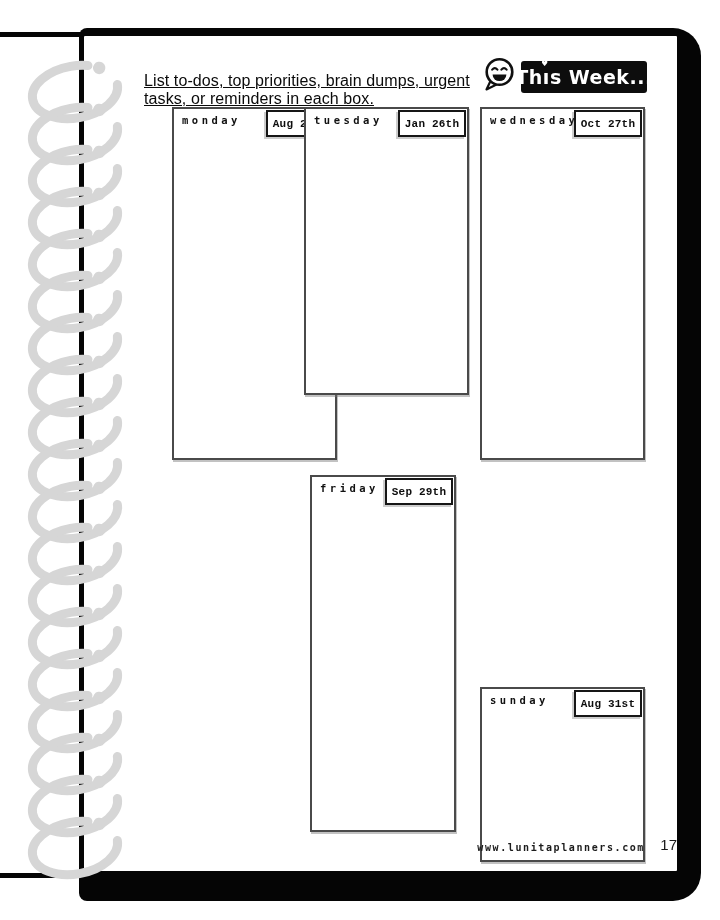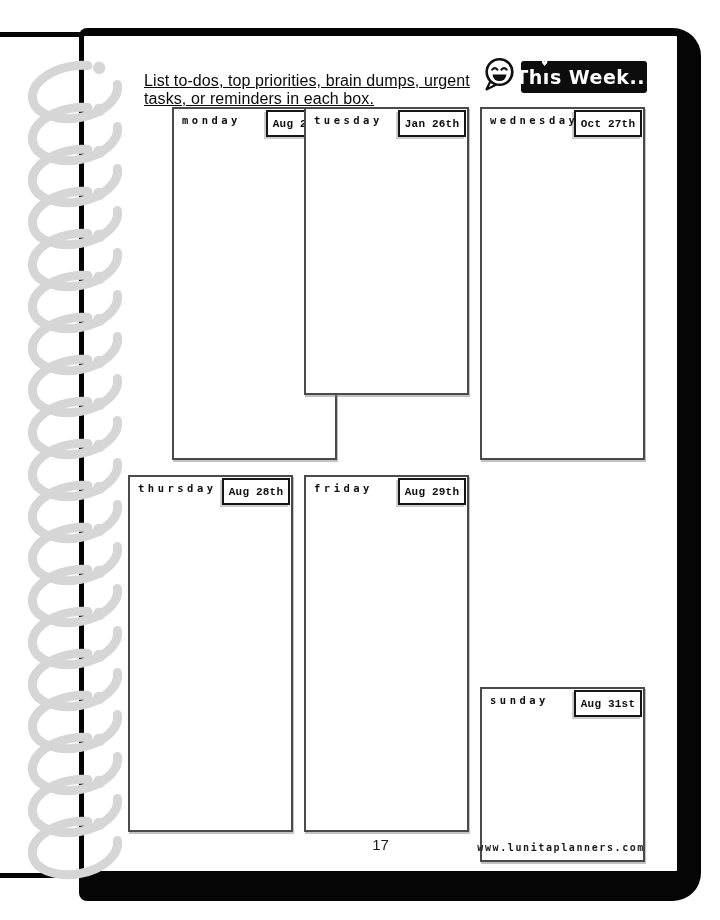--- a/index.html
+++ b/index.html
@@ -62,28 +62,28 @@
     background:#fff; border:2px solid #161616;
     box-shadow:-2px 2px 0 rgba(90,90,90,0.30);
     display:flex; align-items:center; justify-content:center;
     font-family:Liberation Mono, monospace; font-weight:bold;
     font-size:11px; color:#0d0d0d; letter-spacing:0.2px;
   }
   .pos-monday    { left:44px;  top:71px;  width:165px; height:353px;margin-left:44px; }
   .pos-tuesday   { left:220px; top:71px;  width:165px; height:288px; }
   .pos-wednesday { left:396px; top:71px;  width:165px; height:353px; }
   .pos-thursday  { left:44px;  top:439px; width:165px; height:357px; }
-  .pos-friday    { left:220px; top:439px; width:165px; height:357px; }
+  .pos-friday    { left:226px; top:439px; width:146px; height:357px; }
   .pos-saturday  { left:396px; top:439px; width:165px; height:175px; }
   .pos-sunday    { left:396px; top:622px; width:165px; height:175px;margin-top:29px; }
 
   
   .page-number {
     position:absolute; left:0; top:800px; width:100%;
-    text-align:center; font-size:15px; color:#1a1a1a;
+    text-align:right; font-size:15px; color:#1a1a1a;
   }
   .website {
     position:absolute; right:32px; top:806px;
     font-family:"DejaVu Sans Mono", monospace; font-weight:bold;
     font-size:10px; letter-spacing:1.6px; color:#1c1c1c;
     white-space:nowrap;
   }
 </style>
 </head>
 <body>
@@ -117,27 +117,23 @@
       <span class="datebox">Aug 25th</span>
     </div>
     <div class="daybox pos-tuesday">
       <span class="dayname">tuesday</span>
       <span class="datebox">Jan 26th</span>
     </div>
     <div class="daybox pos-wednesday">
       <span class="dayname">wednesday</span>
       <span class="datebox">Oct 27th</span>
     </div>
-    <div class="daybox pos-thursday">
-      <span class="dayname">thursday</span>
-      <span class="datebox">Aug 28th</span>
-    </div>
     <div class="daybox pos-friday">
       <span class="dayname">friday</span>
-      <span class="datebox">Aug 29th</span>
+      <span class="datebox">Sep 29th</span>
     </div>
     <div class="daybox pos-sunday">
       <span class="dayname">sunday</span>
       <span class="datebox">Aug 31st</span>
     </div>
 
     <div class="page-number">17</div>
     <div class="website">www.lunitaplanners.com</div>
   </div>
 

